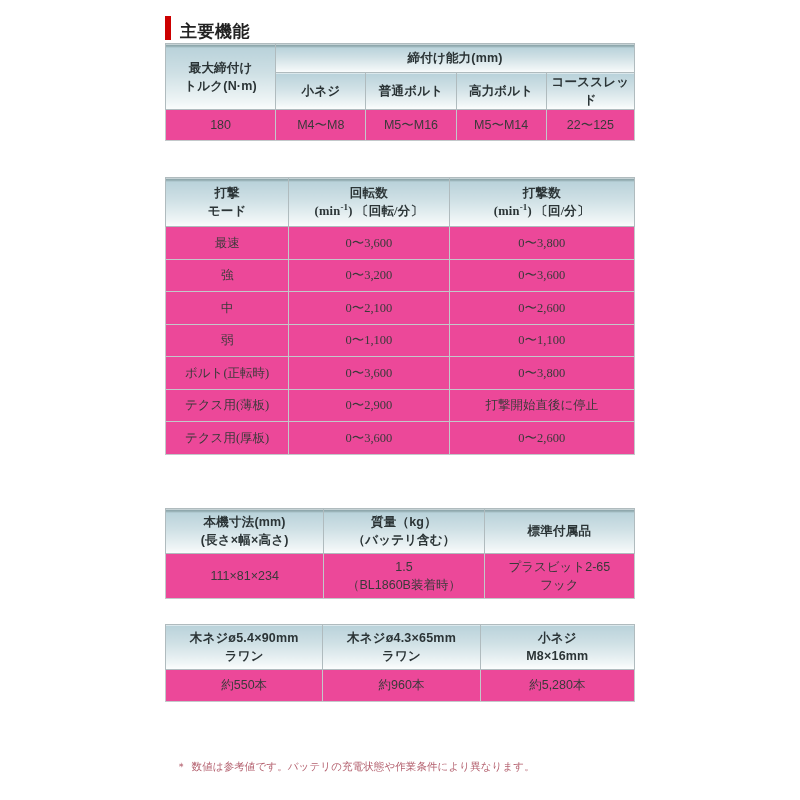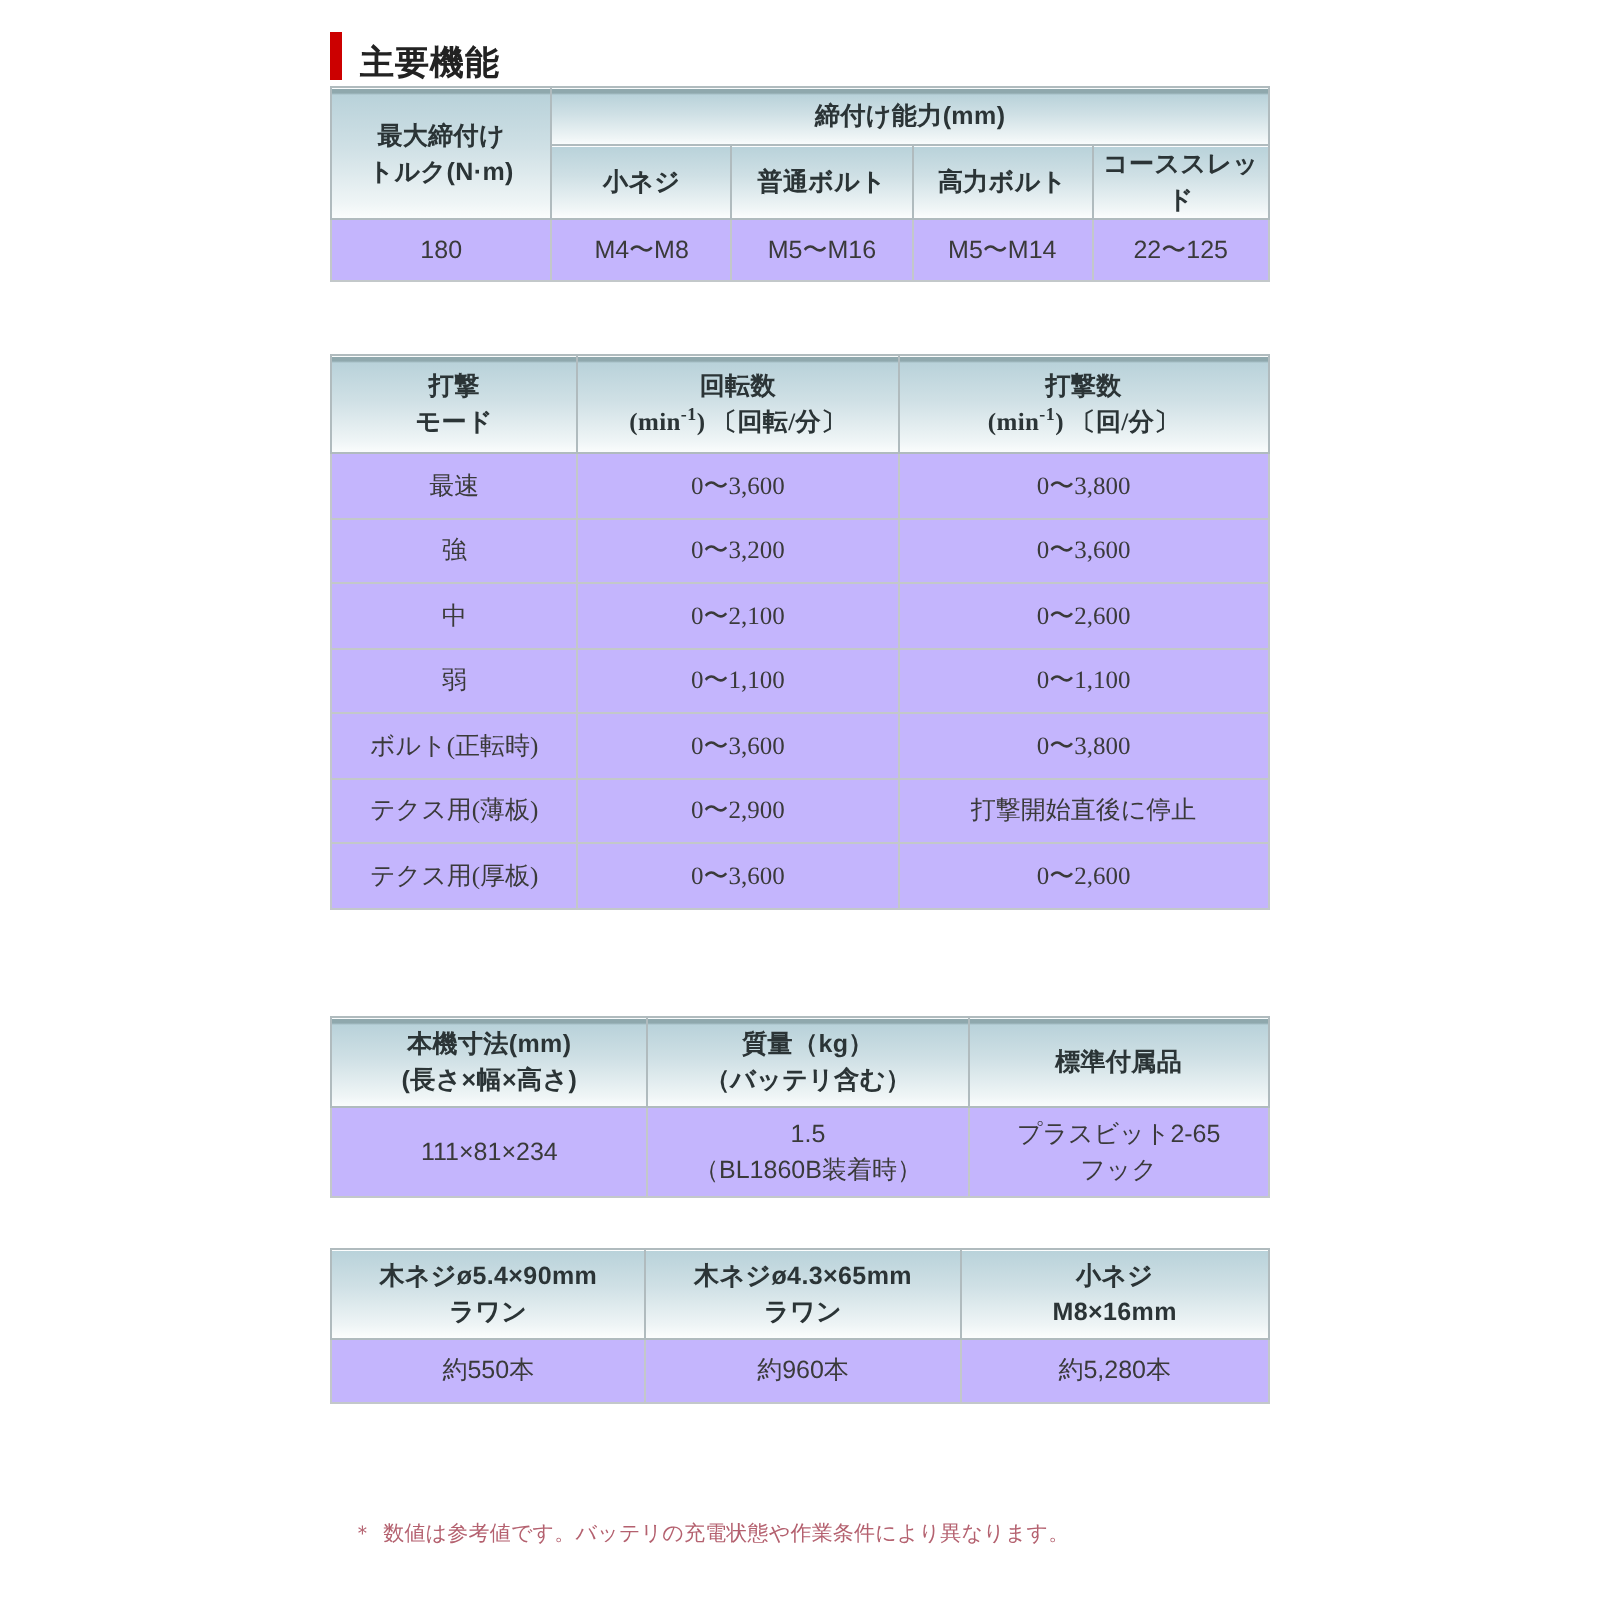--- a/index.html
+++ b/index.html
@@ -81,21 +81,21 @@
     letter-spacing: 0.2px;
   }
   .spec-table th.plain-grad {
     background: linear-gradient(to bottom,
                 #b9d2da 0%,
                 #cfe0e5 40%,
                 #eff5f6 85%,
                 #fdfefe 100%);
   }
   .spec-table td {
-    background: #c4b5fd;
+    background: #ec4899;
   }
   .sup {
     font-size: 9px;
     vertical-align: super;
     line-height: 0;
   }
   .red-star {
     color: #d23b4e;
     font-size: 10px;
     vertical-align: super;

